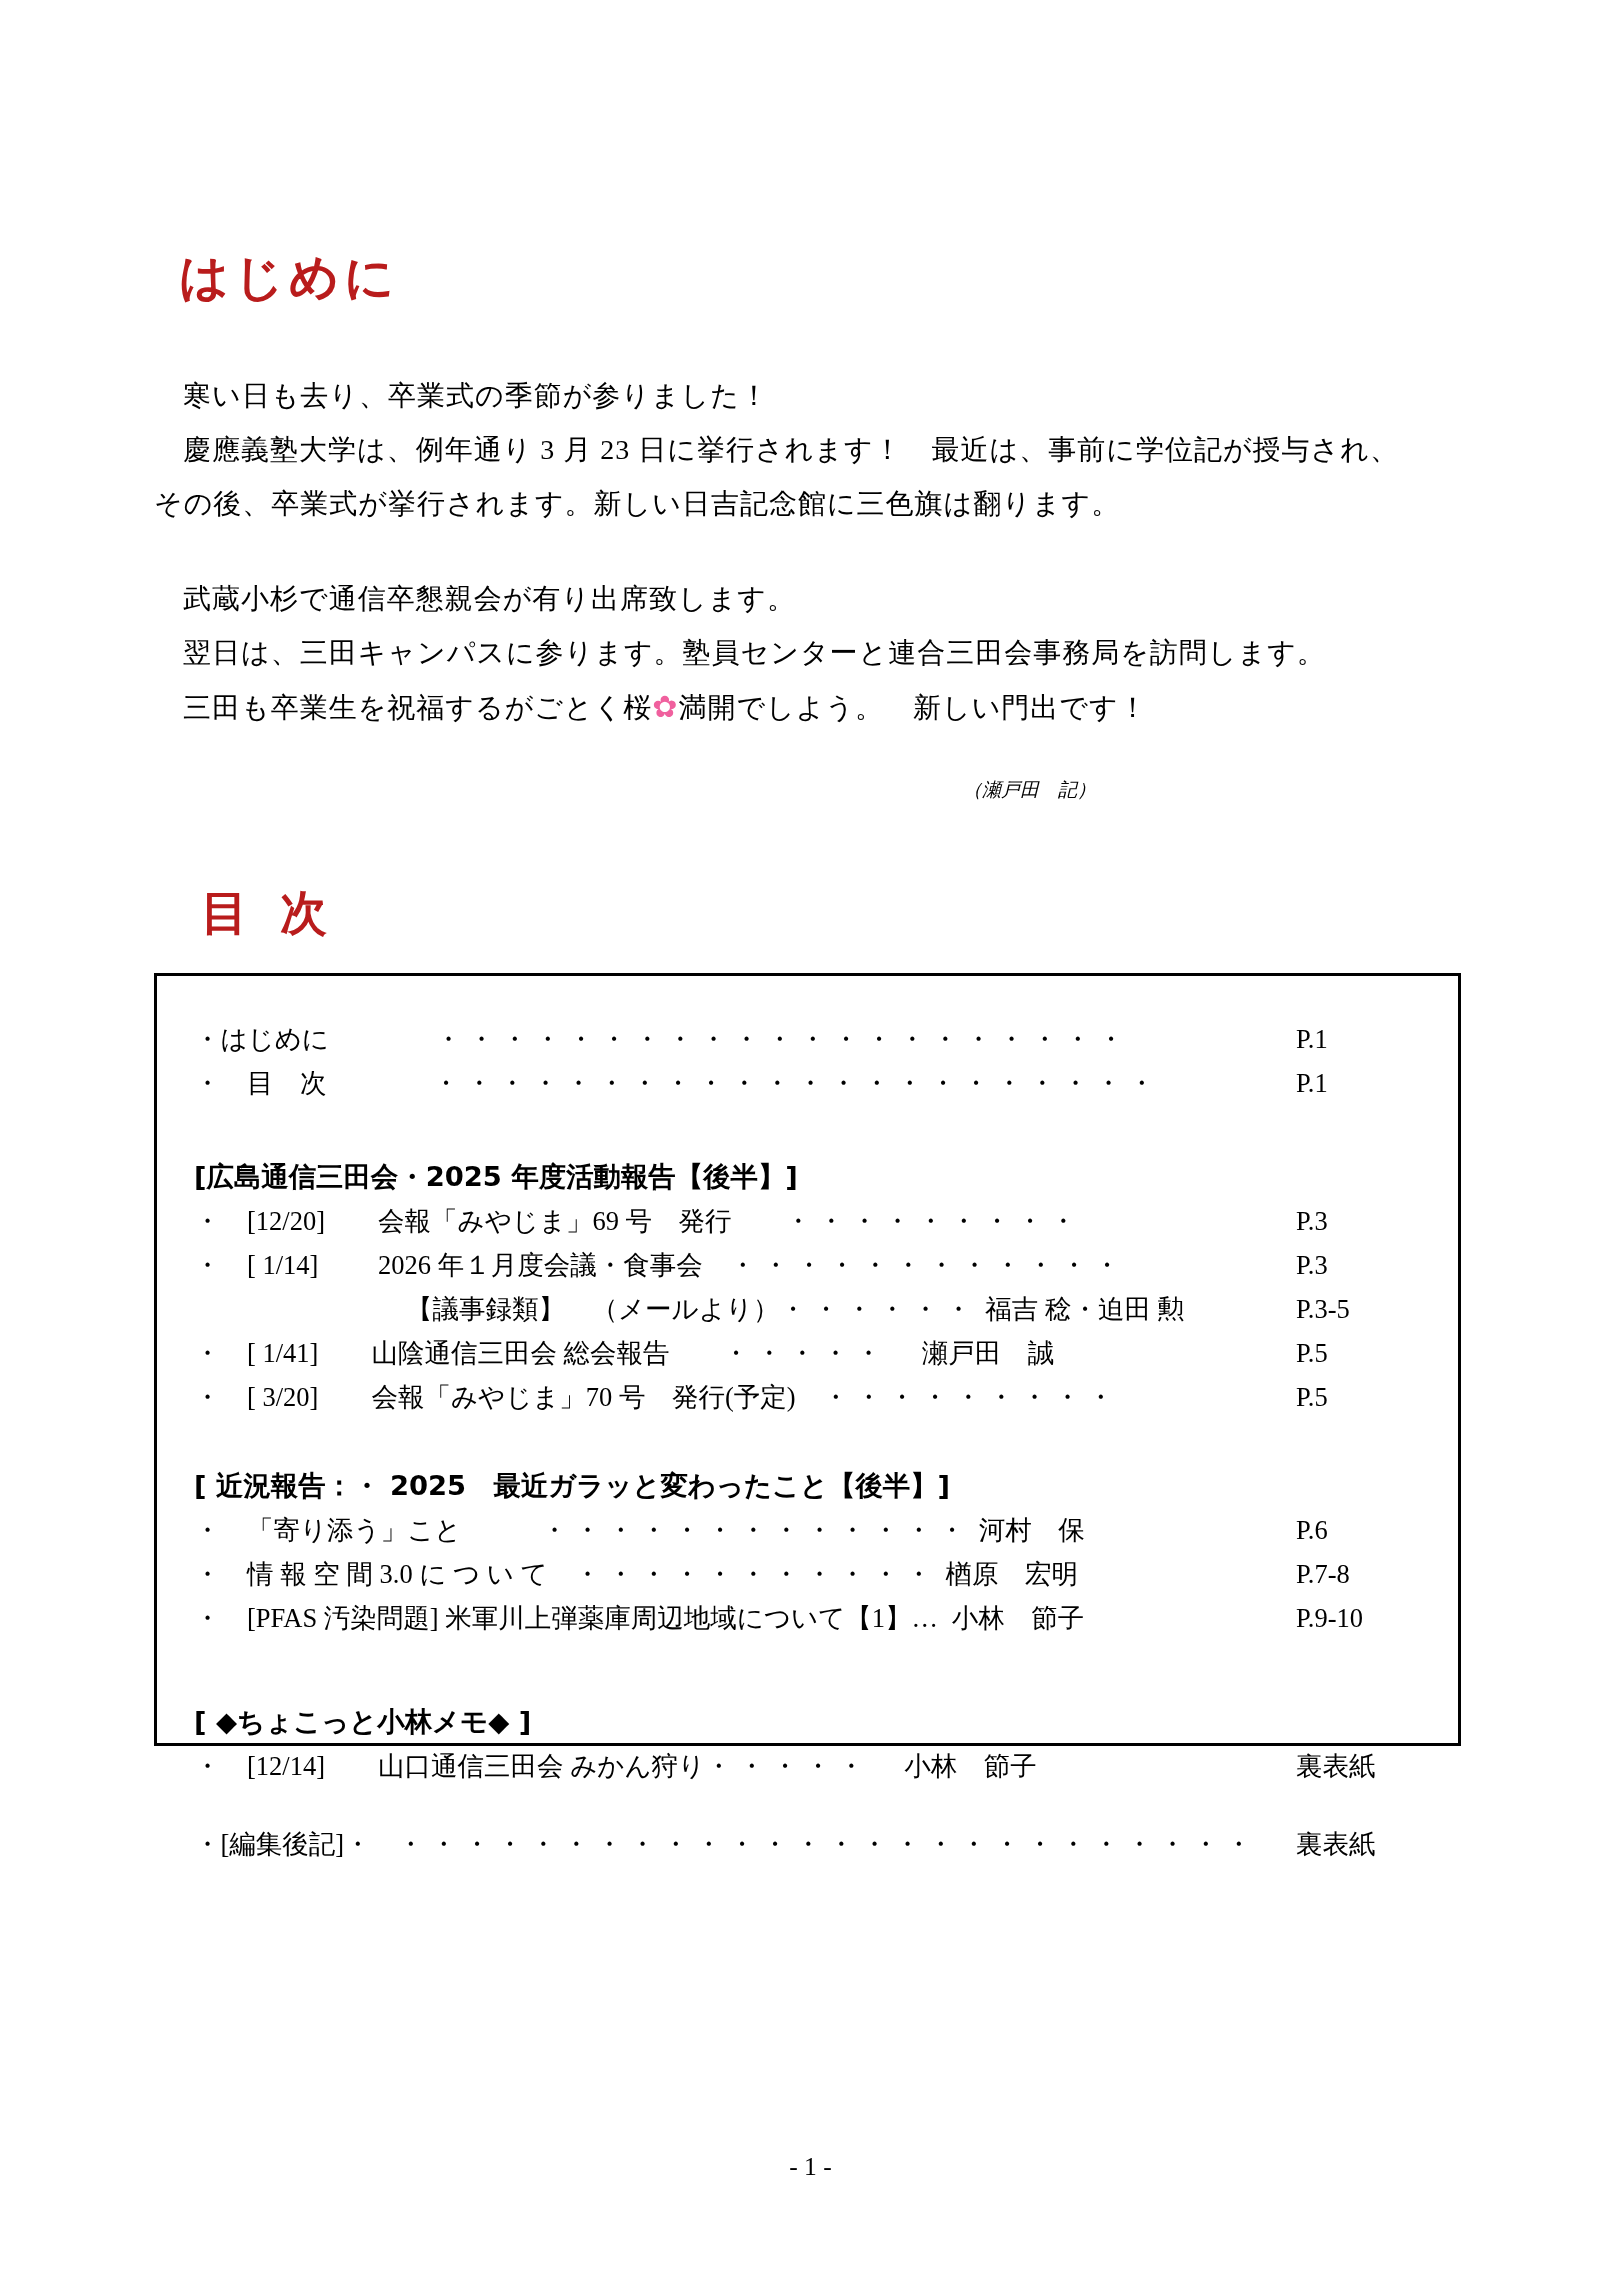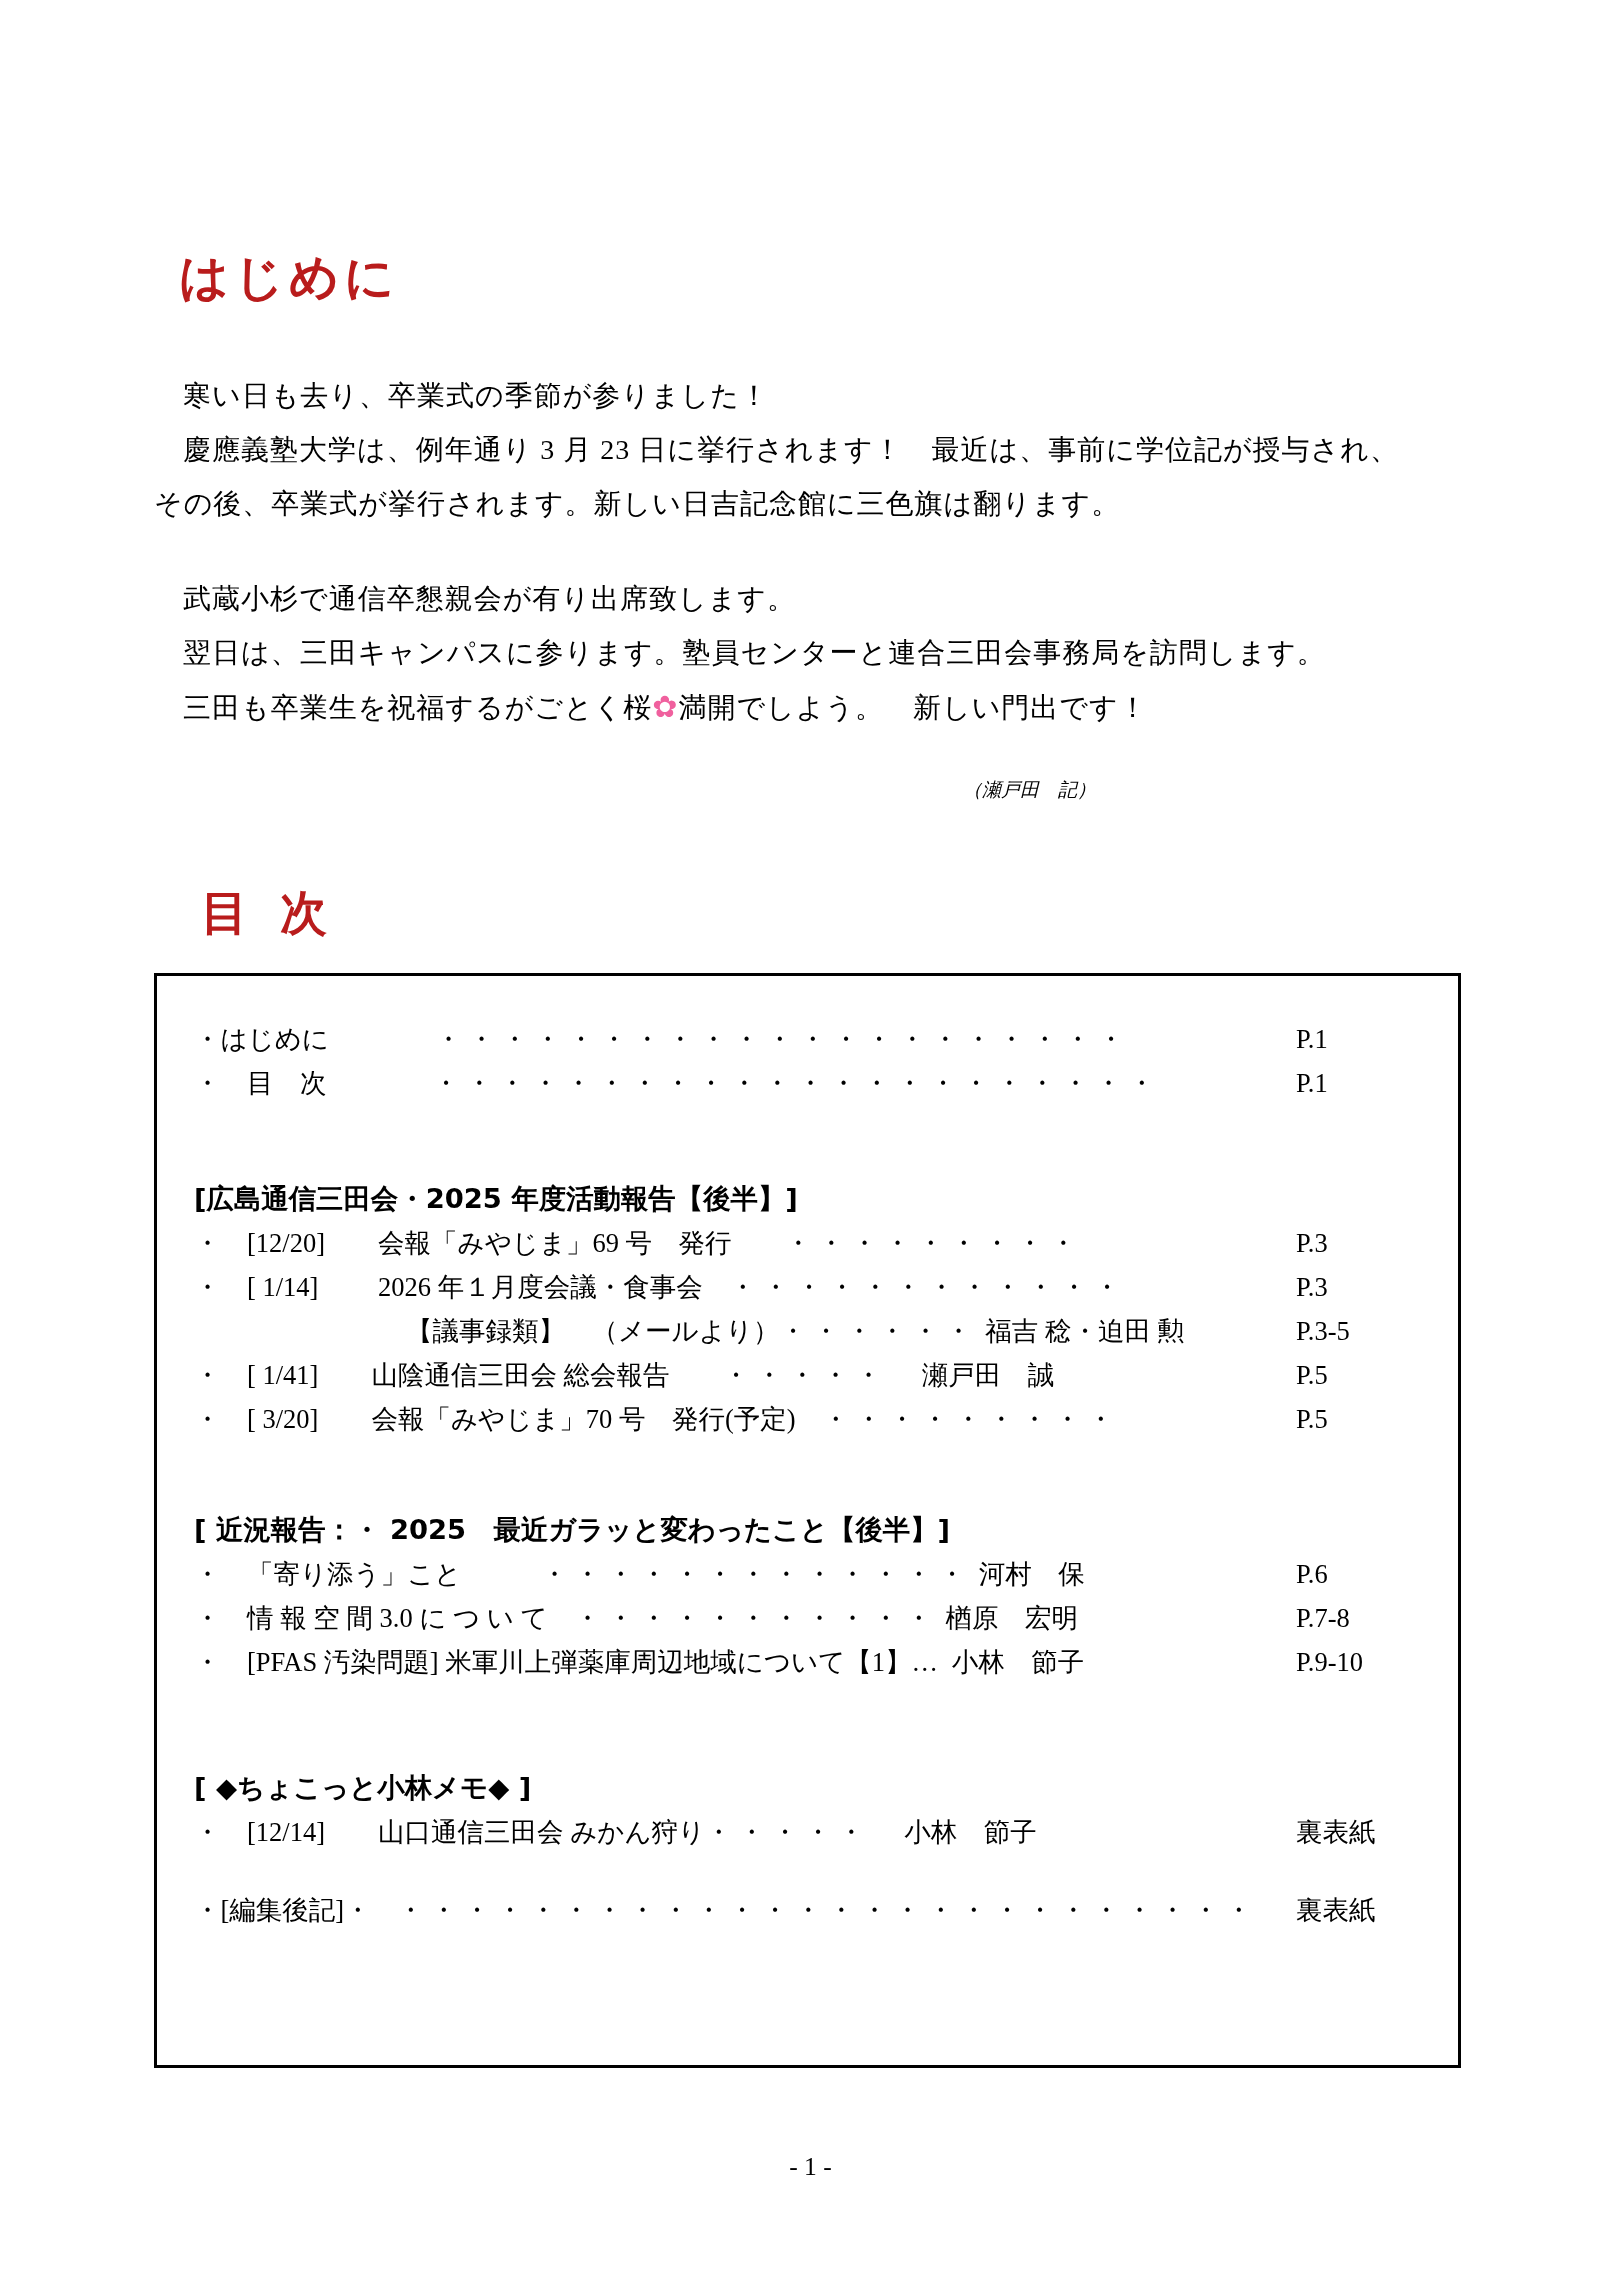--- a/index.html
+++ b/index.html
@@ -33,36 +33,36 @@
   #byline{
     position:absolute;left:963px;top:777px;
     font-size:19px;white-space:pre;font-style:italic;
   }
   #toc-heading{
     position:absolute;left:201px;top:882px;
     font-size:47px;letter-spacing:7.8px;
   }
   #toc-box{
     position:absolute;left:154px;top:973px;
-    width:1307px;height:1095px;
+    width:1307px;height:773px;
     border:3.9px solid #000;
     box-sizing:border-box;
     padding:41px 0 0 37px;
   }
   .toc-row{
     display:flex;align-items:center;
     height:44px;font-size:26.5px;
   }
   .row-main{flex:1;white-space:pre;overflow:hidden;}
   .row-main .a{margin-left:13.7px;}
   .row-page{width:162px;flex:none;white-space:pre;font-size:26.5px;}
   .toc-header{
     display:flex;align-items:center;height:45px;
     font-family:"DejaVu Sans","Liberation Sans",sans-serif;
-    font-weight:700;font-size:27.4px;white-space:pre;margin-top:22px;
+    font-weight:700;font-size:27.4px;white-space:pre;
   }
   .sp-sm{height:34px;} .sp-md{height:44px;} .sp-lg{height:49px;} .sp-xl{height:59px;}
   #page-number{
     position:absolute;left:0;right:0;top:2152px;
     text-align:center;font-size:25.5px;
   }
 </style>
 </head>
 <body>
 

